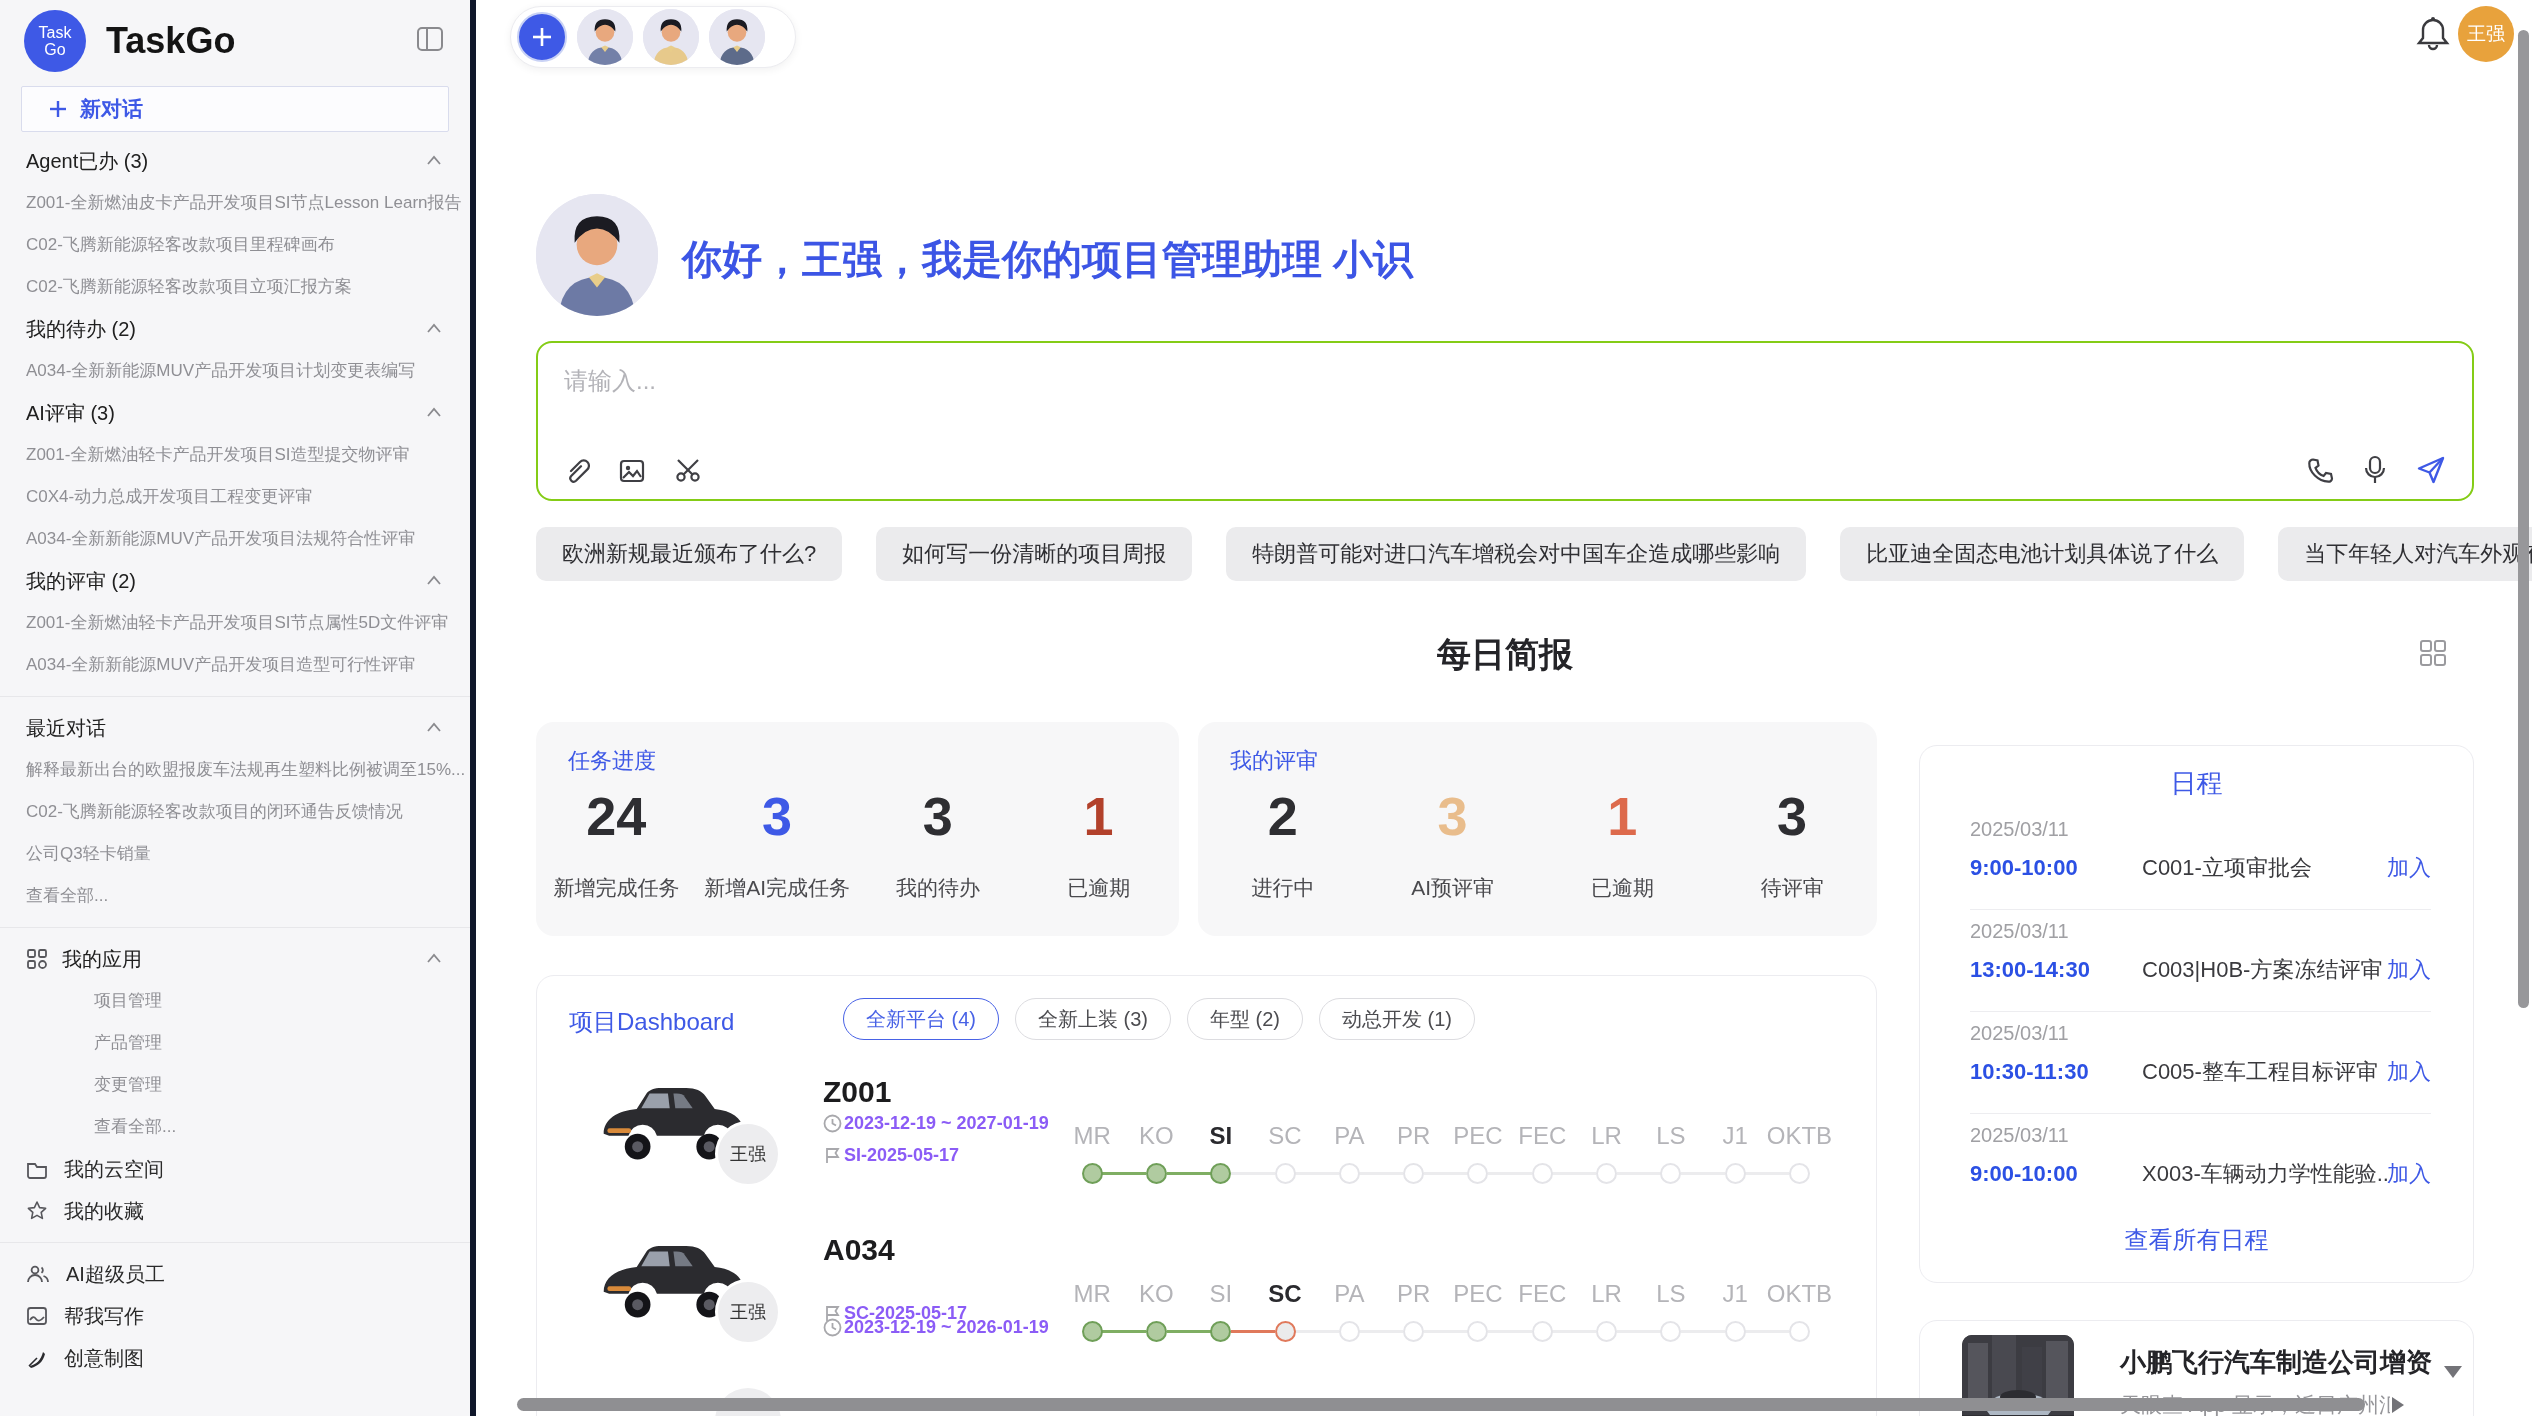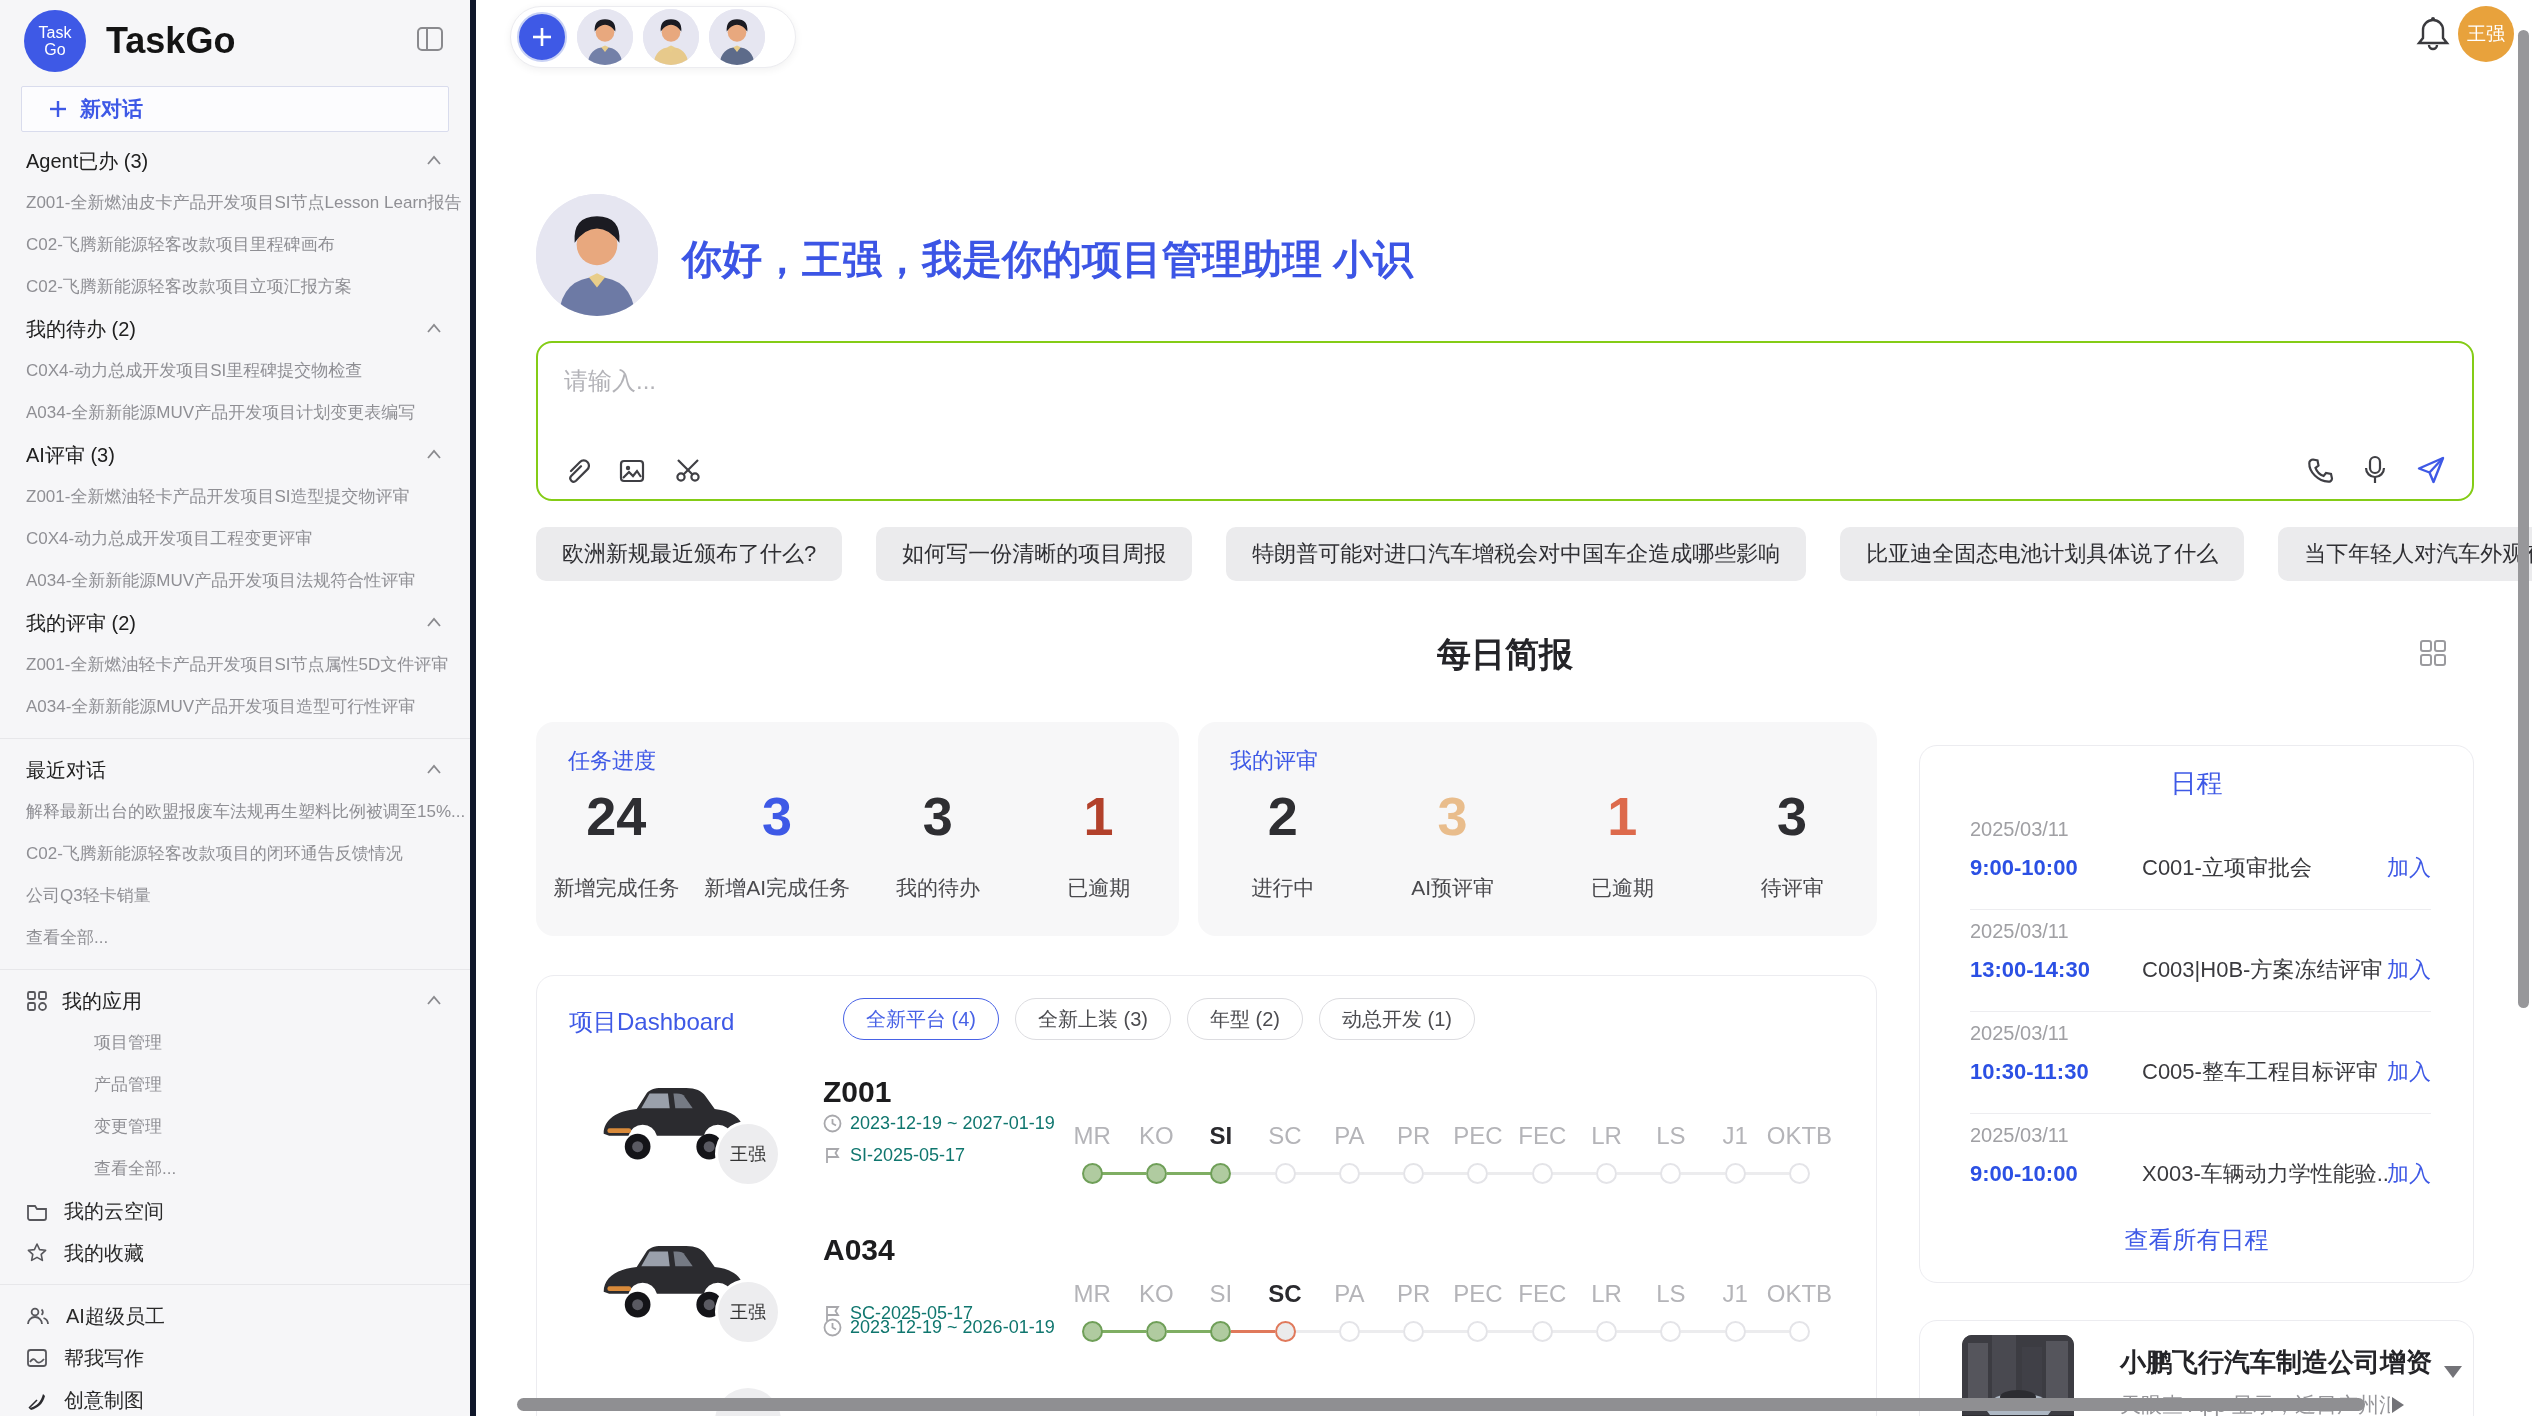--- a/index.html
+++ b/index.html
@@ -79,22 +79,22 @@
   .dash-tabs { position:absolute; left:306px; top:22px; display:flex; gap:16px; }
   .dash-tab { height:42px; border-radius:21px; border:1px solid #dcdce0; background:#fff; color:#4c4c50;
               font-size:20px; display:flex; align-items:center; padding:0 22px; cursor:pointer; white-space:nowrap; }
   .dash-tab.active { border-color:#4862e6; color:#4862e6; }
   .proj-row { position:absolute; left:0; width:100%; height:158px; }
   .proj-truck { position:absolute; left:52px; top:12px; width:156px; height:96px; }
   .proj-owner { position:absolute; left:178px; top:60px; width:66px; height:66px; border-radius:50%;
                 background:#ededef; border:3px solid #fff; display:flex; align-items:center;
                 justify-content:center; font-size:18px; color:#333; }
   .proj-code { position:absolute; left:286px; top:14px; font-size:30px; font-weight:bold; color:#1c1c1e; }
-  .proj-meta { position:absolute; left:286px; display:flex; align-items:center; gap:8px;
-               font-size:18px; color:#0f766e; white-space:nowrap; }
+  .proj-meta { position:absolute; left:286px; display:flex; align-items:center; gap:2px;
+               font-size:18px; color:#8b5cf6; white-space:nowrap;font-weight:bold; }
   .timeline { position:absolute; left:523px; top:24px; display:flex; }
   .ms-cell { width:64.3px; display:flex; flex-direction:column; align-items:center; }
   .ms-label { font-size:24px; color:#b4b4b8; height:34px; line-height:34px;margin-top:34px; }
   .ms-label.hl { color:#2a2a2e; font-weight:bold; }
   .ms-dotwrap { position:relative; height:40px; width:100%; display:flex; align-items:center;
                 justify-content:center; }
   .ms-dot { width:21px; height:21px; border-radius:50%; background:#fff; border:2px solid #e4e4e8; z-index:1; }
   .ms-dot.done { background:#b0cba0; border-color:#6f9f58; }
   .ms-dot.alert { background:#ebebeb; border-color:#e0795b; }
   .ms-line { position:absolute; left:-22px; width:44px; height:3px; background:#ececee; top:19px; }
@@ -190,23 +190,20 @@
         </div>
         <div class="side-row side-header">
           <span class="ht">
             <span>我的待办 (2)</span>
           </span>
           <span>
             <svg width="20" height="20" viewBox="0 0 20 20">
               <polyline points="4,13 10,6 16,13" fill="none" stroke="#8a8a8e" stroke-width="1.8"></polyline>
             </svg>
           </span>
-        </div>
-        <div class="side-row">
-          <span class="side-item" style="width: 100%;">C0X4-动力总成开发项目SI里程碑提交物检查</span>
         </div>
         <div class="side-row">
           <span class="side-item" style="width: 100%;">A034-全新新能源MUV产品开发项目计划变更表编写</span>
         </div>
         <div class="side-row side-header">
           <span class="ht">
             <span>AI评审 (3)</span>
           </span>
           <span>
             <svg width="20" height="20" viewBox="0 0 20 20">

